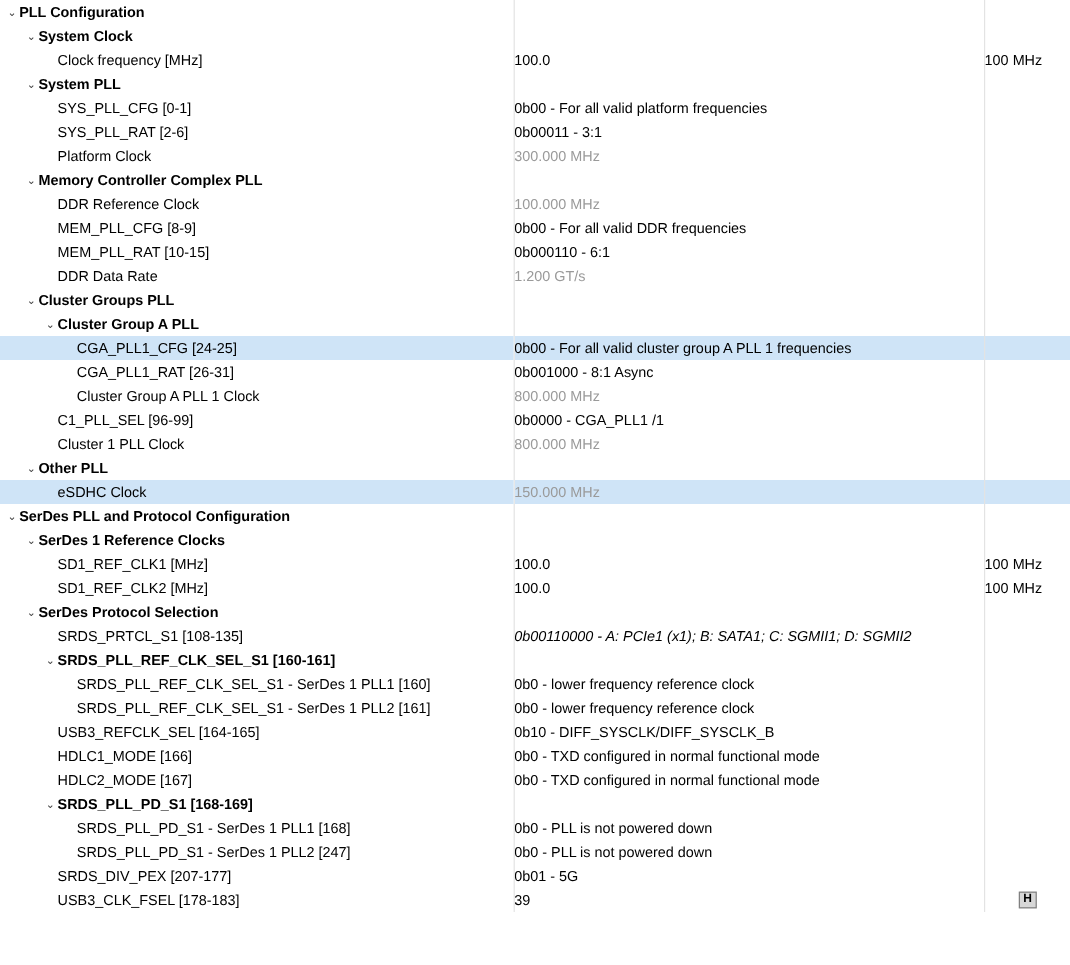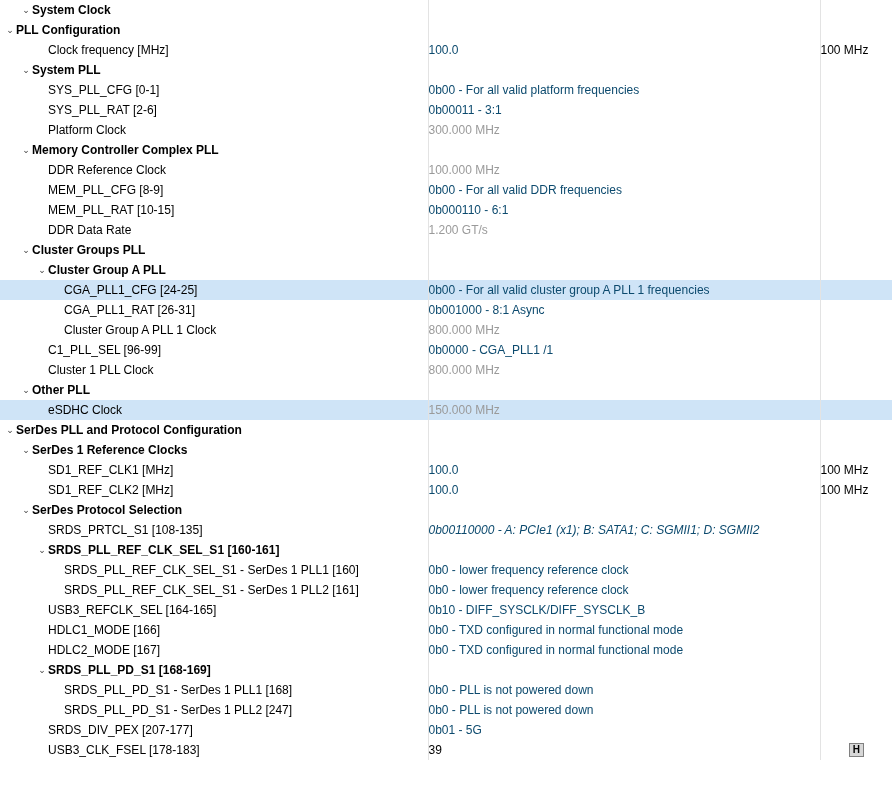--- a/index.html
+++ b/index.html
@@ -46,21 +46,21 @@
   }
   .cell-extra {
     padding-left: 4px;
   }
 
   .label {
     display: inline-block;
     line-height: 20px;
   }
   .bold { font-weight: bold; }
-  .blue { color: #0c4a6e; }
+  .blue { color: #000000; }
   .gray { color: #9a9a9a; }
   .italic { font-style: italic; }
 
   .chev {
     display: inline-block;
     width: 12px;
     text-align: center;
     color: #424242;
     font-size: 9px;
     line-height: 20px;
@@ -95,26 +95,26 @@
 <body>
 
 <table class="tree">
   <colgroup>
     <col class="col-name">
     <col class="col-value">
     <col class="col-extra">
   </colgroup>
   <tbody id="tree-body">
       <tr class="row">
+        <td class="cell-name"><span class="indent" style="width: 4px;"></span><span class="chev">⌄</span><span class="label bold">PLL Configuration</span></td>
+        <td class="cell-value"><span class="label "></span></td>
+        <td class="cell-extra extra-right"><span class="label"></span></td>
+      </tr>
+      <tr class="row">
         <td class="cell-name"><span class="indent" style="width: 20px;"></span><span class="chev">⌄</span><span class="label bold">System Clock</span></td>
-        <td class="cell-value"><span class="label "></span></td>
-        <td class="cell-extra extra-right"><span class="label"></span></td>
-      </tr>
-      <tr class="row">
-        <td class="cell-name"><span class="indent" style="width: 4px;"></span><span class="chev">⌄</span><span class="label bold">PLL Configuration</span></td>
         <td class="cell-value"><span class="label "></span></td>
         <td class="cell-extra extra-right"><span class="label"></span></td>
       </tr>
       <tr class="row">
         <td class="cell-name"><span class="indent" style="width: 36px;"></span><span class="chev empty">⌄</span><span class="label">Clock frequency [MHz]</span></td>
         <td class="cell-value"><span class="label blue">100.0</span></td>
         <td class="cell-extra extra-right"><span class="label">100 MHz</span></td>
       </tr>
       <tr class="row">
         <td class="cell-name"><span class="indent" style="width: 20px;"></span><span class="chev">⌄</span><span class="label bold">System PLL</span></td>

